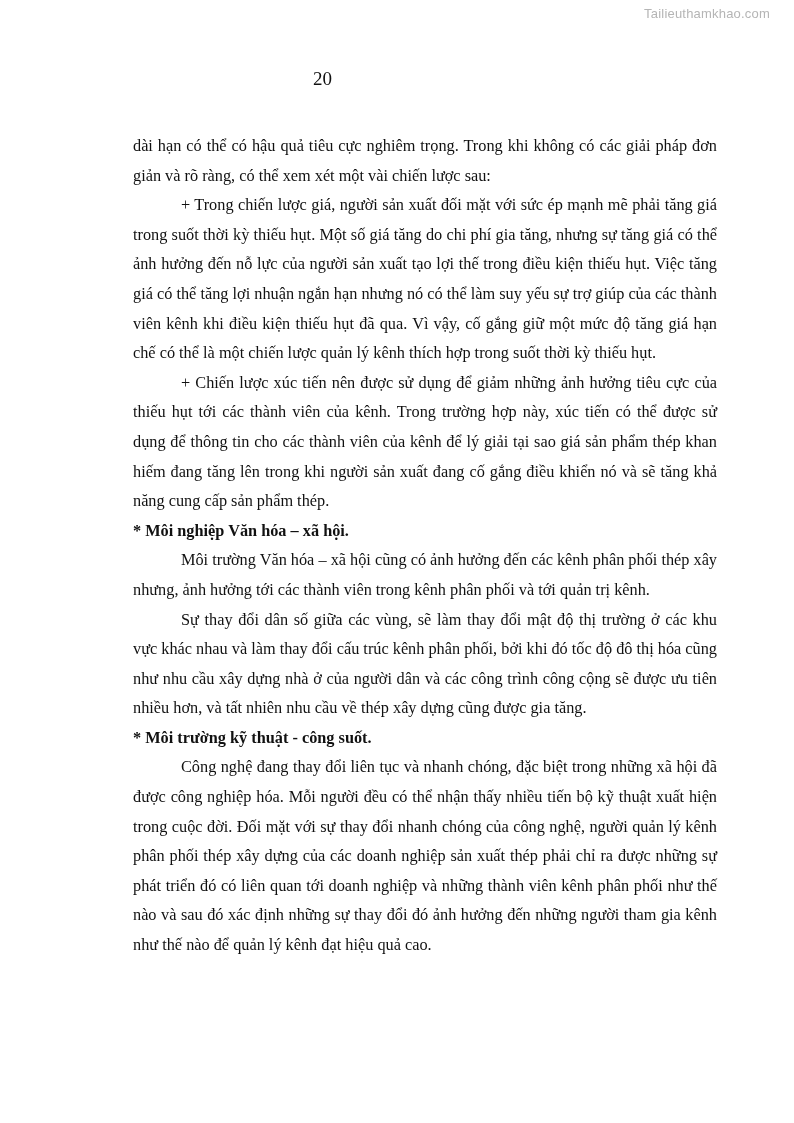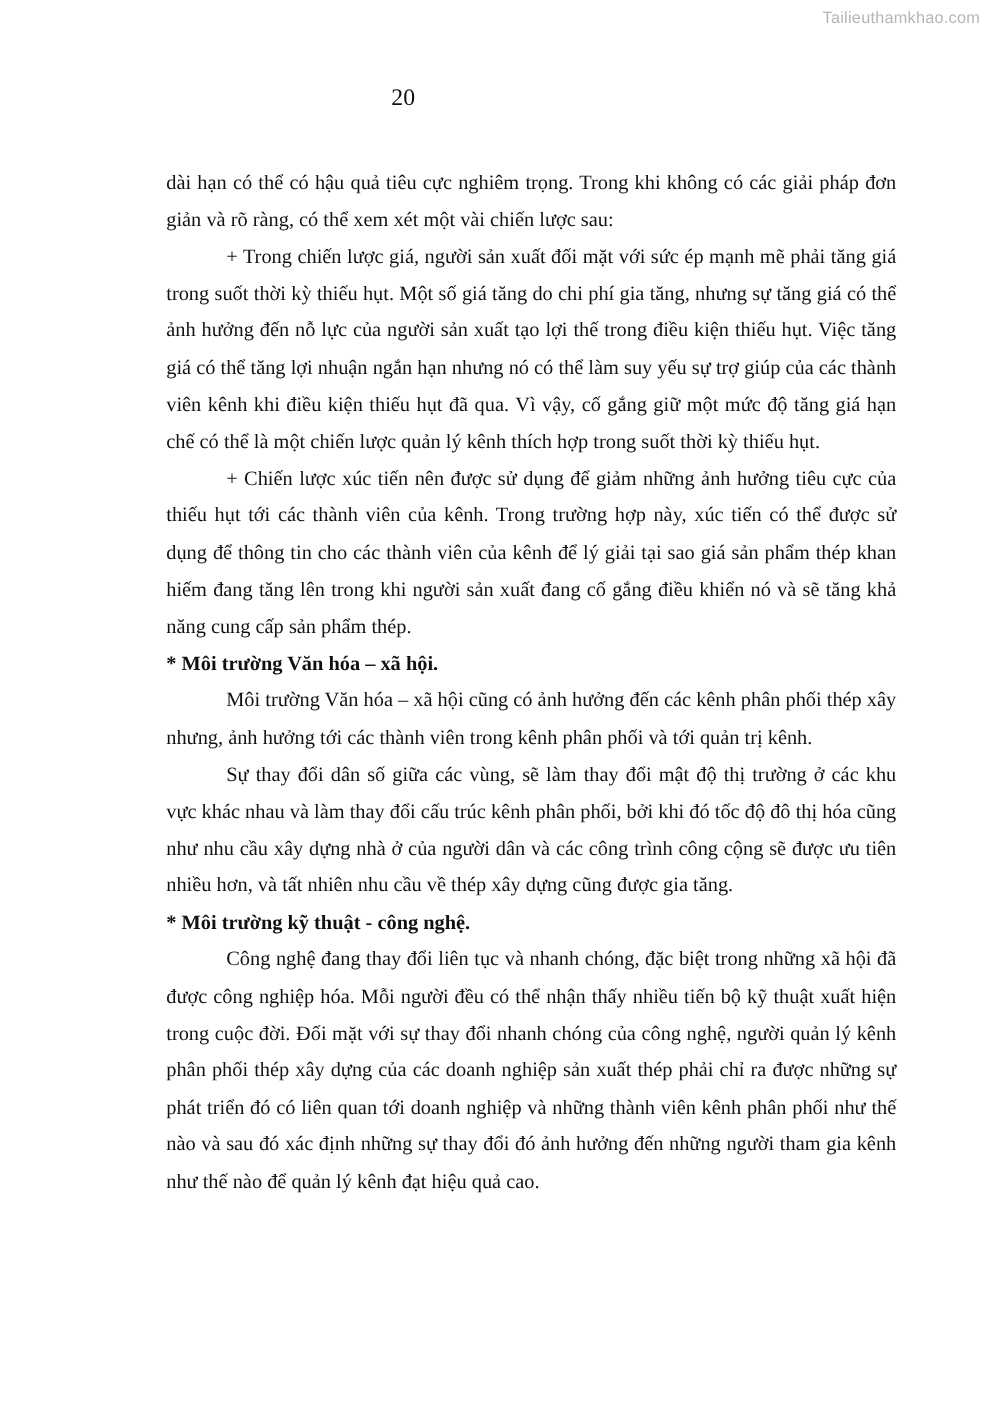--- a/index.html
+++ b/index.html
@@ -2,21 +2,21 @@
 <html><head>
   <meta charset="utf-8">
   <style>
     html, body { margin: 0; padding: 0; background: #ffffff; }
     body {
       width: 794px; height: 1123px; position: relative; overflow: hidden;
       font-family: "Liberation Serif", "DejaVu Serif", serif;
       color: #111111;
     }
     .watermark {
-      position: absolute; top: 6px; right: 10px;
+      position: absolute; top: 6px; right: 24px;
       font-family: "Liberation Sans", "DejaVu Sans", sans-serif;
       font-size: 13px; color: #b5b5b5; letter-spacing: 0.2px;
     }
     .page-number {
       position: absolute; top: 68px; left: 0; width: 645px;
       text-align: center; font-size: 19px;
     }
     .content {
       position: absolute; top: 131px; left: 133px; width: 584px;
       font-size: 16.3px; line-height: 29.6px; font-family: Liberation Serif, serif;
@@ -29,18 +29,18 @@
 <body>
 
 <div class="watermark">Tailieuthamkhao.com</div>
 
 <div class="page-number">20</div>
 
 <div class="content">
   <p class="">dài hạn có thể có hậu quả tiêu cực nghiêm trọng. Trong khi không có các giải pháp đơn giản và rõ ràng, có thể xem xét một vài chiến lược sau:</p>
   <p class="indent">+ Trong chiến lược giá, người sản xuất đối mặt với sức ép mạnh mẽ phải tăng giá trong suốt thời kỳ thiếu hụt. Một số giá tăng do chi phí gia tăng, nhưng sự tăng giá có thể ảnh hưởng đến nỗ lực của người sản xuất tạo lợi thế trong điều kiện thiếu hụt. Việc tăng giá có thể tăng lợi nhuận ngắn hạn nhưng nó có thể làm suy yếu sự trợ giúp của các thành viên kênh khi điều kiện thiếu hụt đã qua. Vì vậy, cố gắng giữ một mức độ tăng giá hạn chế có thể là một chiến lược quản lý kênh thích hợp trong suốt thời kỳ thiếu hụt.</p>
   <p class="indent">+ Chiến lược xúc tiến nên được sử dụng để giảm những ảnh hưởng tiêu cực của thiếu hụt tới các thành viên của kênh. Trong trường hợp này, xúc tiến có thể được sử dụng để thông tin cho các thành viên của kênh để lý giải tại sao giá sản phẩm thép khan hiếm đang tăng lên trong khi người sản xuất đang cố gắng điều khiển nó và sẽ tăng khả năng cung cấp sản phẩm thép.</p>
-  <p class="heading">* Môi trường Văn hóa – xã hội.</p>
+  <p class="heading">* Môi nghiệp Văn hóa – xã hội.</p>
   <p class="indent">Môi trường Văn hóa – xã hội cũng có ảnh hưởng đến các kênh phân phối thép xây nhưng, ảnh hưởng tới các thành viên trong kênh phân phối và tới quản trị kênh.</p>
   <p class="indent">Sự thay đổi dân số giữa các vùng, sẽ làm thay đổi mật độ thị trường ở các khu vực khác nhau và làm thay đổi cấu trúc kênh phân phối, bởi khi đó tốc độ đô thị hóa cũng như nhu cầu xây dựng nhà ở của người dân và các công trình công cộng sẽ được ưu tiên nhiều hơn, và tất nhiên nhu cầu về thép xây dựng cũng được gia tăng.</p>
-  <p class="heading">* Môi trường kỹ thuật - công nghệ.</p>
+  <p class="heading">* Môi trường kỹ thuật - công suốt.</p>
   <p class="indent">Công nghệ đang thay đổi liên tục và nhanh chóng, đặc biệt trong những xã hội đã được công nghiệp hóa. Mỗi người đều có thể nhận thấy nhiều tiến bộ kỹ thuật xuất hiện trong cuộc đời. Đối mặt với sự thay đổi nhanh chóng của công nghệ, người quản lý kênh phân phối thép xây dựng của các doanh nghiệp sản xuất thép phải chỉ ra được những sự phát triển đó có liên quan tới doanh nghiệp và những thành viên kênh phân phối như thế nào và sau đó xác định những sự thay đổi đó ảnh hưởng đến những người tham gia kênh như thế nào để quản lý kênh đạt hiệu quả cao.</p>
 </div>
 
 </body></html>

